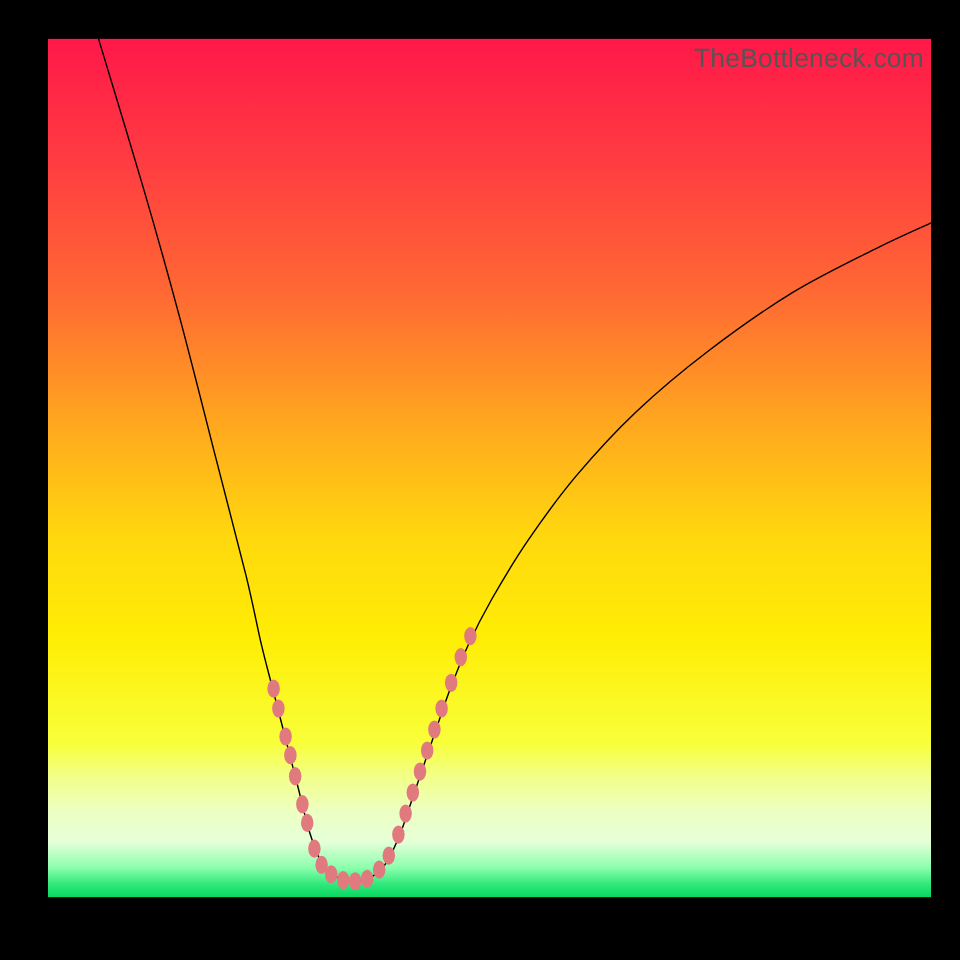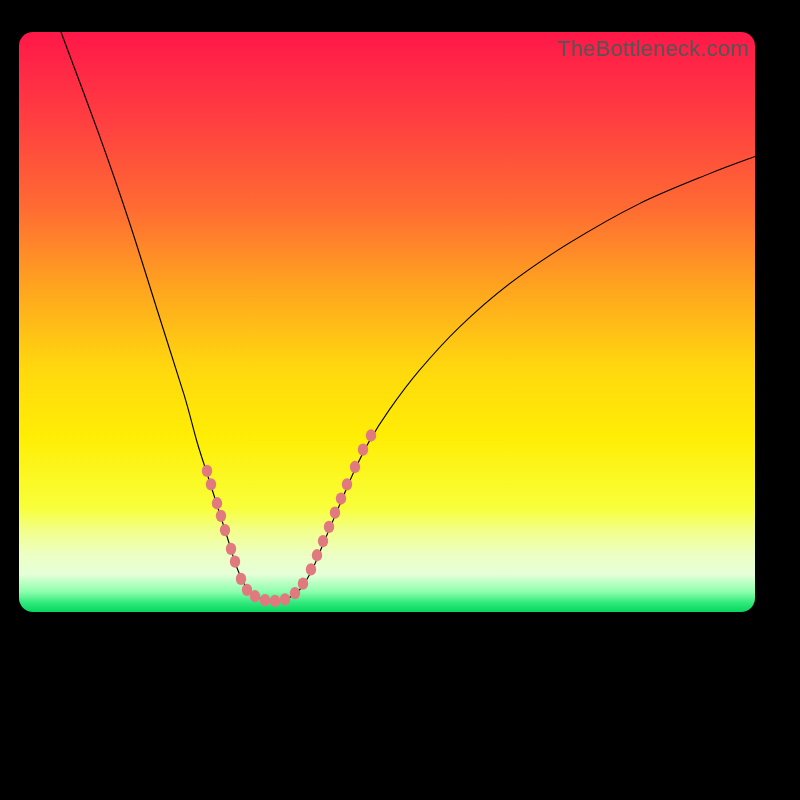--- a/index.html
+++ b/index.html
@@ -11,26 +11,25 @@
     font-family: Arial, Helvetica, sans-serif;
   }
   .outer-frame {
     width: 800px;
     height: 800px;
     background: #000;
     position: relative;
   }
   .plot-area {
     position: absolute;
-    left: 19px;
+    left: 40px;
     top: 32px;
     width: 736px;
-    height: 580px;
+    height: 716px;
     overflow: hidden;
-    border-radius: 14px;
   }
   .gradient-bg {
     position: absolute;
     left: 0;
     top: 0;
     width: 100%;
     height: 100%;
   }
   .watermark {
     position: absolute;

